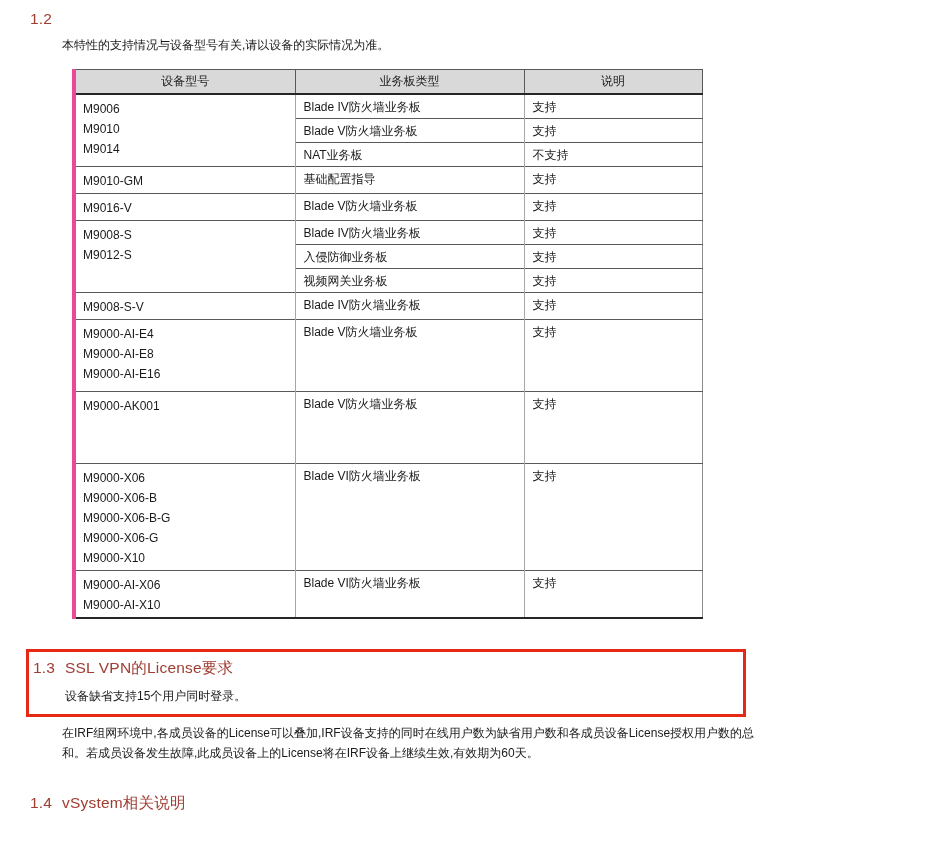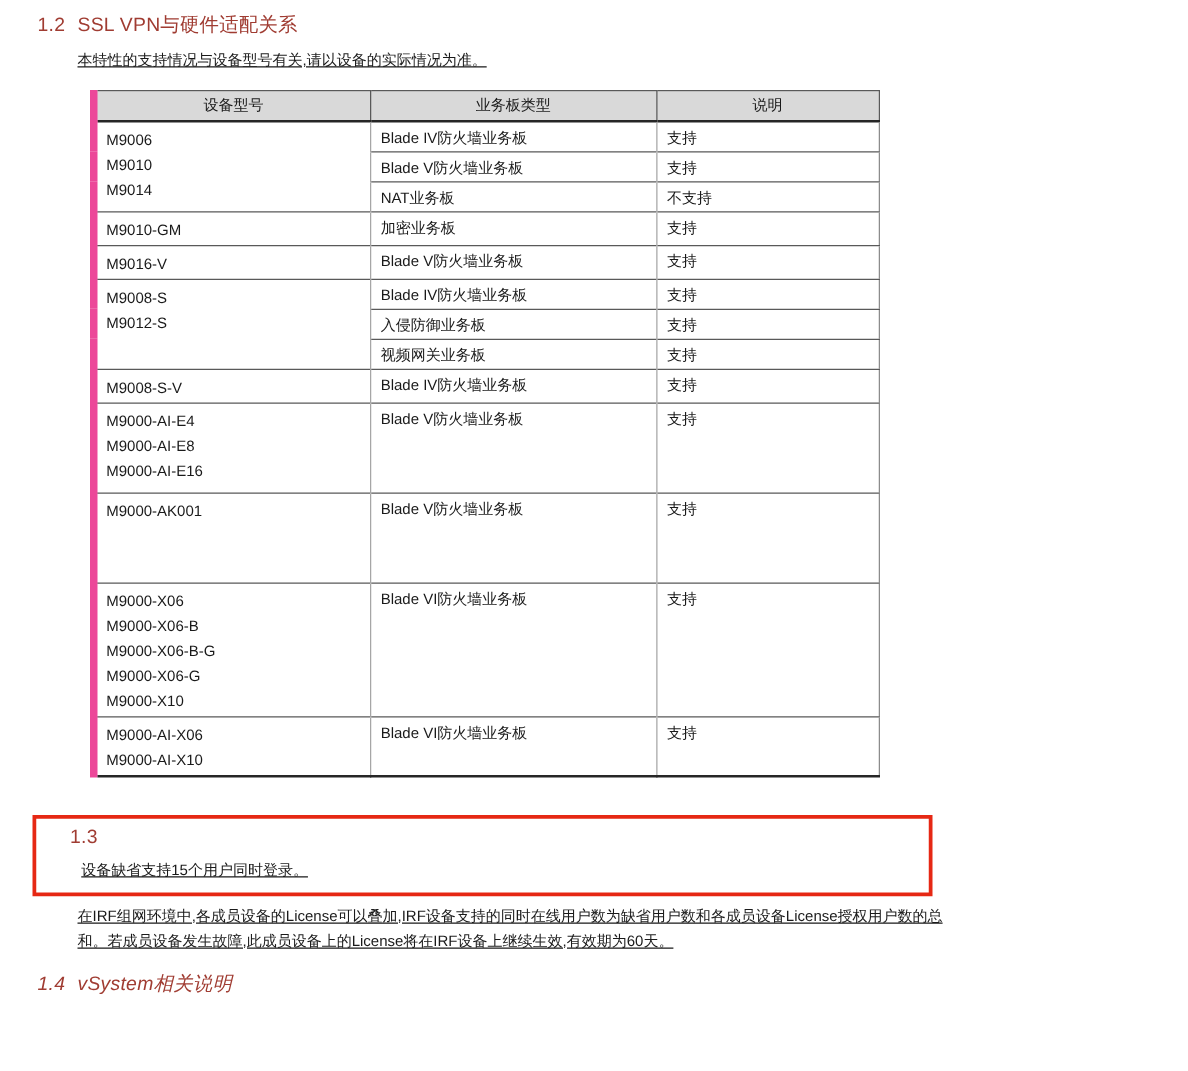--- a/index.html
+++ b/index.html
@@ -23,21 +23,20 @@
     display:flex;align-items:baseline;
     color:var(--heading-color);
     font-size:15.5px;font-weight:400;
     letter-spacing:0.2px;
   }
   .h-num{width:32px;flex:0 0 32px;}
   .body-text{
     font-size:12px;line-height:20px;
     margin-left:32px;margin-top:7px;
     max-width:905px;
-    text-decoration:underline;
   }
   
   table.compat{
     border-collapse:collapse;table-layout:fixed;
     width:628px;margin:14px 0 0 42px;
     font-size:12px;
   }
   table.compat col.c1{width:221px;}
   table.compat col.c2{width:229px;}
   table.compat col.c3{width:178px;}
@@ -50,41 +49,40 @@
   }
   table.compat th:first-child{border-left:1px solid var(--h-rule);}
   table.compat td{
     border-top:1px solid var(--h-rule);
     border-left:1px solid var(--v-rule);
     vertical-align:top;
     padding:4px 0 2px 8px;
     height:22px;
   }
   table.compat td.col-model{border-left:none;padding-left:7px;}
-  table.compat{border-left:6px solid #ec4899;border-right:1px solid #8c8c8c;border-bottom:2px solid var(--strong-rule);}
+  table.compat{border-left:4px solid #ec4899;border-right:1px solid #8c8c8c;border-bottom:2px solid var(--strong-rule);}
   .model-line{line-height:20px;}
   
   .red-box{
     border:3px solid var(--box-color);
     margin:30px 0 0 -4px;
     width:720px;
     padding:4px 0 8px 4px;
   }
-  .red-box .heading{margin-top:2px;margin-left:23px;}
+  .red-box .heading{margin-top:2px;}
   .para{margin-top:6px;}
-  .sect-gap{margin-top:14px;font-style:italic;}
+  .sect-gap{margin-top:30px;}
 </style>
 </head>
 <body>
 
 <div class="page">
 
   <div class="heading">
     <span class="h-num">1.2</span>
-    <span class="h-title">SSL VPN与硬件适配关系</span>
   </div>
   <p class="body-text">本特性的支持情况与设备型号有关,请以设备的实际情况为准。</p>
 
   <table class="compat">
     <colgroup>
         <col class="c1">
         <col class="c2">
         <col class="c3">
       </colgroup>
     <thead>
@@ -109,21 +107,21 @@
           <td>支持</td>
         </tr>
         <tr>
           <td>NAT业务板</td>
           <td>不支持</td>
         </tr>
         <tr>
           <td class="col-model" rowspan="1">
             <div class="model-line">M9010-GM</div>
           </td>
-          <td>加密业务板</td>
+          <td>基础配置指导</td>
           <td>支持</td>
         </tr>
         <tr>
           <td class="col-model" rowspan="1">
             <div class="model-line">M9016-V</div>
           </td>
           <td>Blade V防火墙业务板</td>
           <td>支持</td>
         </tr>
         <tr>
@@ -183,20 +181,21 @@
           </td>
           <td>Blade VI防火墙业务板</td>
           <td>支持</td>
         </tr>
       </tbody>
   </table>
 
   <div class="red-box">
     <div class="heading">
       <span class="h-num">1.3</span>
+      <span class="h-title">SSL VPN的License要求</span>
     </div>
     <p class="body-text">设备缺省支持15个用户同时登录。</p>
   </div>
   <p class="body-text para">在IRF组网环境中,各成员设备的License可以叠加,IRF设备支持的同时在线用户数为缺省用户数和各成员设备License授权用户数的总和。若成员设备发生故障,此成员设备上的License将在IRF设备上继续生效,有效期为60天。</p>
 
   <div class="heading sect-gap">
     <span class="h-num">1.4</span>
     <span class="h-title">vSystem相关说明</span>
   </div>
 

